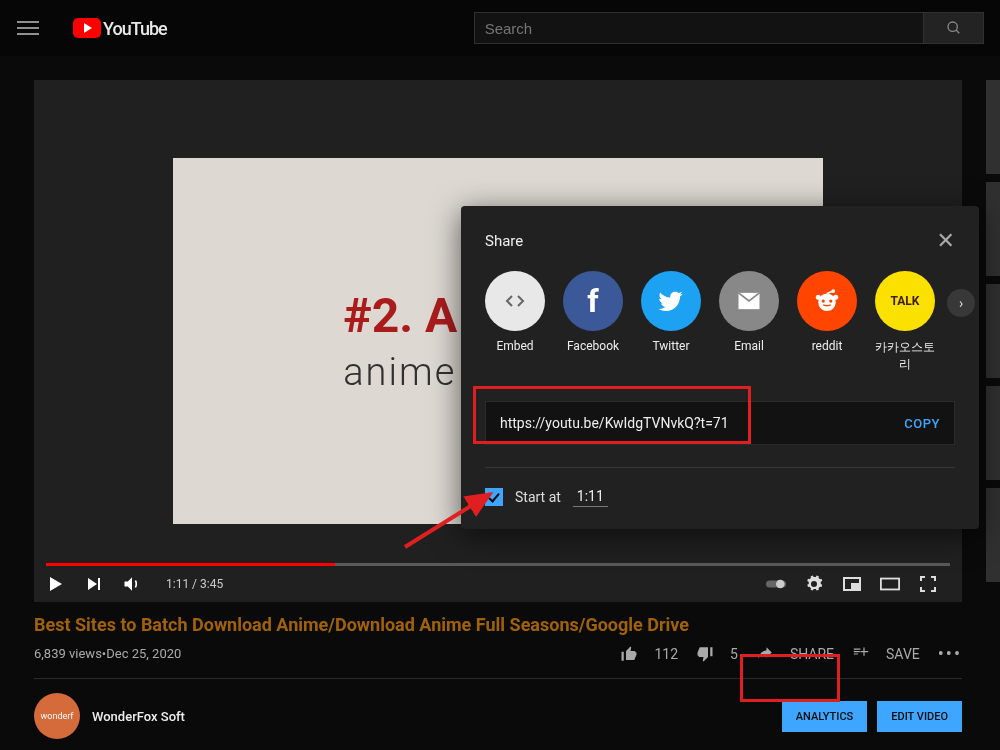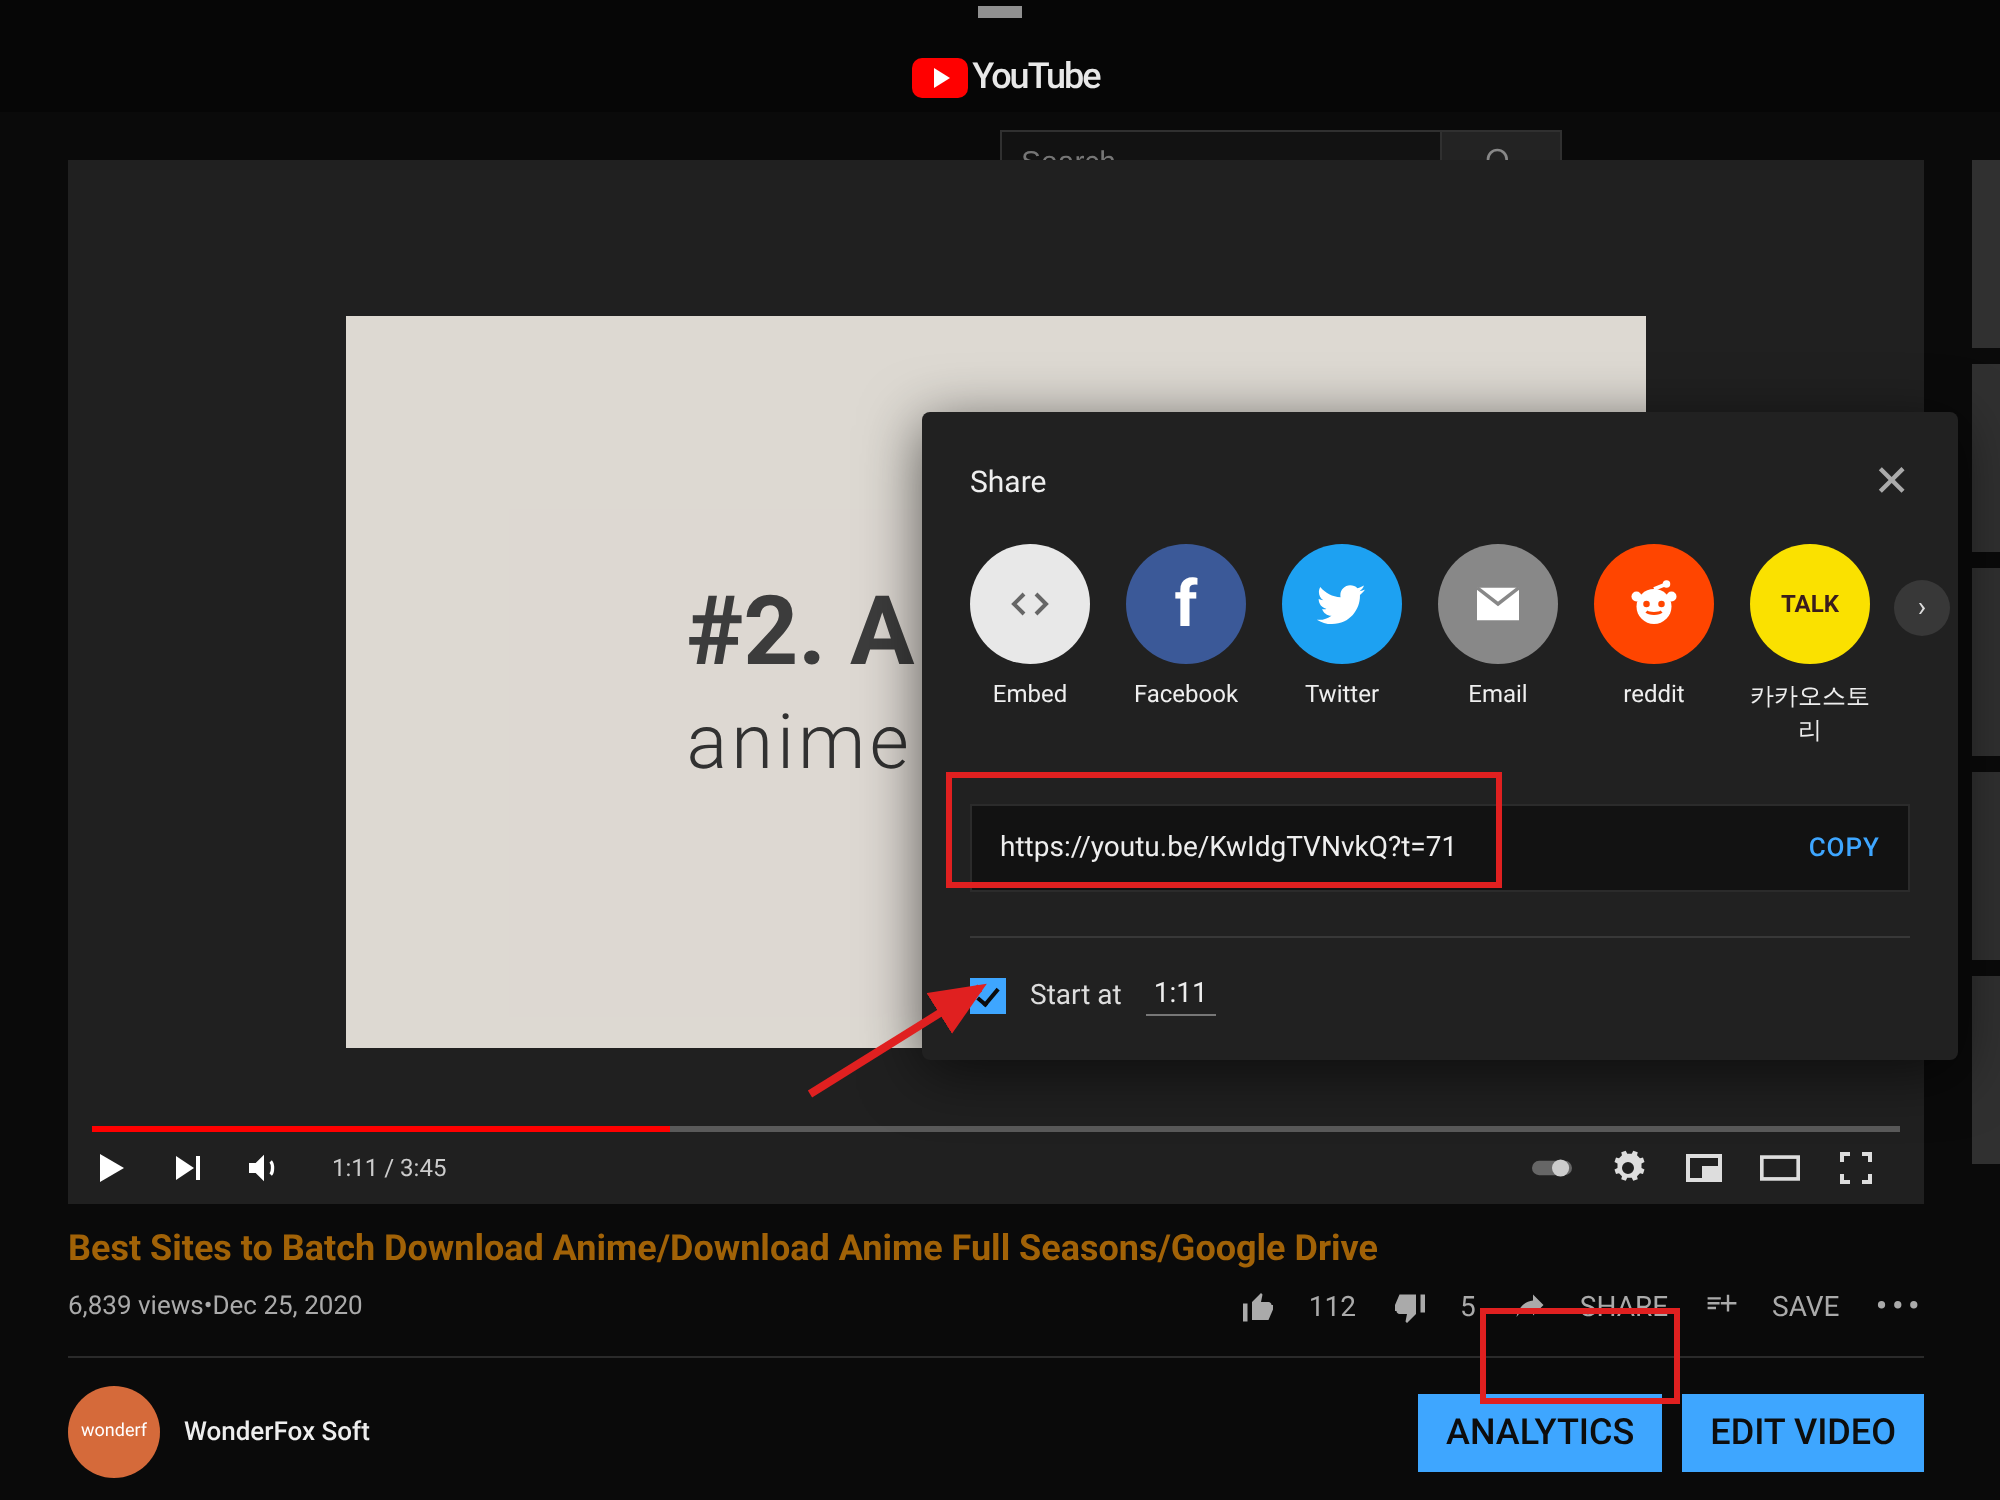--- a/index.html
+++ b/index.html
@@ -6,23 +6,22 @@
   body {
     width: 1000px; height: 750px;
     background: #0a0a0a; color: #fff;
     font-family: Roboto, Arial, sans-serif;
     overflow: hidden; position: relative;
     font-size: 14px;
   }
   
   .masthead {
     display: flex; align-items: center;
-    height: 56px; padding: 0 16px; gap: 16px;
+    height: 56px; padding: 0 16px; gap: 27px;
     background: rgba(0,0,0,0.3);
-    flex-direction: column;
   }
   .hamburger { width: 24px; height: 24px; display:flex; flex-direction:column; justify-content:space-around; padding:3px 1px; cursor:pointer; }
   .hamburger span { height:2px; background:#909090; }
   .logo { display:flex; align-items:center; gap:2px; margin-left:6px; }
   .logo-box { width:28px; height:20px; background:#ff0000; border-radius:5px; display:flex; align-items:center; justify-content:center; }
   .logo-triangle { width:0; height:0; border-left:8px solid #fff; border-top:5px solid transparent; border-bottom:5px solid transparent; margin-left:2px;}
   .logo-text { font-weight:500; font-size:18px; letter-spacing:-1px; color:#e8e8e8; }
   .search-box { flex:1; display:flex; margin-left: 280px; }
   .search-input {
     flex:1; max-width:575px; height:32px; padding:0 10px;
@@ -39,21 +38,21 @@
   .player-col { width:928px; }
   .player {
     width:928px; height:522px; background:#202020; position:relative;
     display:flex; align-items:center; justify-content:center; overflow:hidden;
   }
   .video-bg {
     width:70%; height:70%; background:#f2ede6;
     display:flex; flex-direction:column; align-items:flex-start; justify-content:center;
     padding-left:170px; opacity:0.9;
   }
-  .vb-line1 { font-size:48px; font-weight:700; color:#404040; }
+  .vb-line1 { font-size:48px; font-weight:700; color:#b91c1c; }
   .vb-line2 { font-size:38px; font-weight:300; color:#333; letter-spacing:2px; margin-top:6px; }
   .progress { position:absolute; bottom:36px; left:12px; right:12px; height:3px; background:#5a5a5a; }
   .progress-fill { width:32%; height:100%; background:#ff0000; }
   .controls {
     position:absolute; bottom:0; left:0; right:12px; height:36px;
     display:flex; align-items:center; padding:0 12px; color:#ddd;
     font-size:12px;
   }
   .ctrl-left { display:flex; align-items:center; gap:18px; }
   .ctrl-right { margin-left:auto; display:flex; align-items:center; gap:18px; }
@@ -64,21 +63,21 @@
   .next-bar { width:2px; height:12px; background:#fff; margin-left:1px; }
   .time-code { margin-left:6px; color:#ccc; }
 
   .video-title { font-size:18px; color:#a16207; margin-top:12px; }
   .stats-row { display:flex; align-items:center; margin-top:8px; color:#aaa; font-size:13px; padding-bottom:14px; border-bottom:1px solid #2a2a2a;text-align:right; }
   .actions { margin-left:auto; display:flex; align-items:center; gap:18px; color:#aaa; font-size:14px; }
   .action { display:flex; align-items:center; gap:16px; cursor:pointer; }
   .channel-row { display:flex; align-items:center; margin-top:14px; gap:12px; }
   .avatar { width:46px; height:46px; border-radius:50%; background:#d56a3a; display:flex; align-items:center; justify-content:center; font-size:9px; }
   .owner-btns { margin-left:auto; display:flex; gap:10px; }
-  .owner-btn { background:#3ea6ff; color:#0d0d0d; padding:9px 14px; font-size:18px; font-weight:500; }
+  .owner-btn { background:#3ea6ff; color:#0d0d0d; padding:9px 14px; font-size:11px; font-weight:500; }
 
   .sidebar { width:14px; overflow:hidden; }
   .thumb { width:168px; height:94px; background:#303030; margin-bottom:8px; }
 
   
   .share {
     position:absolute; top:206px; left:461px;
     width:518px; background:#212121;
     border-radius:4px; padding:22px 24px 22px 24px;
     box-shadow:0 6px 30px rgba(0,0,0,0.6);

